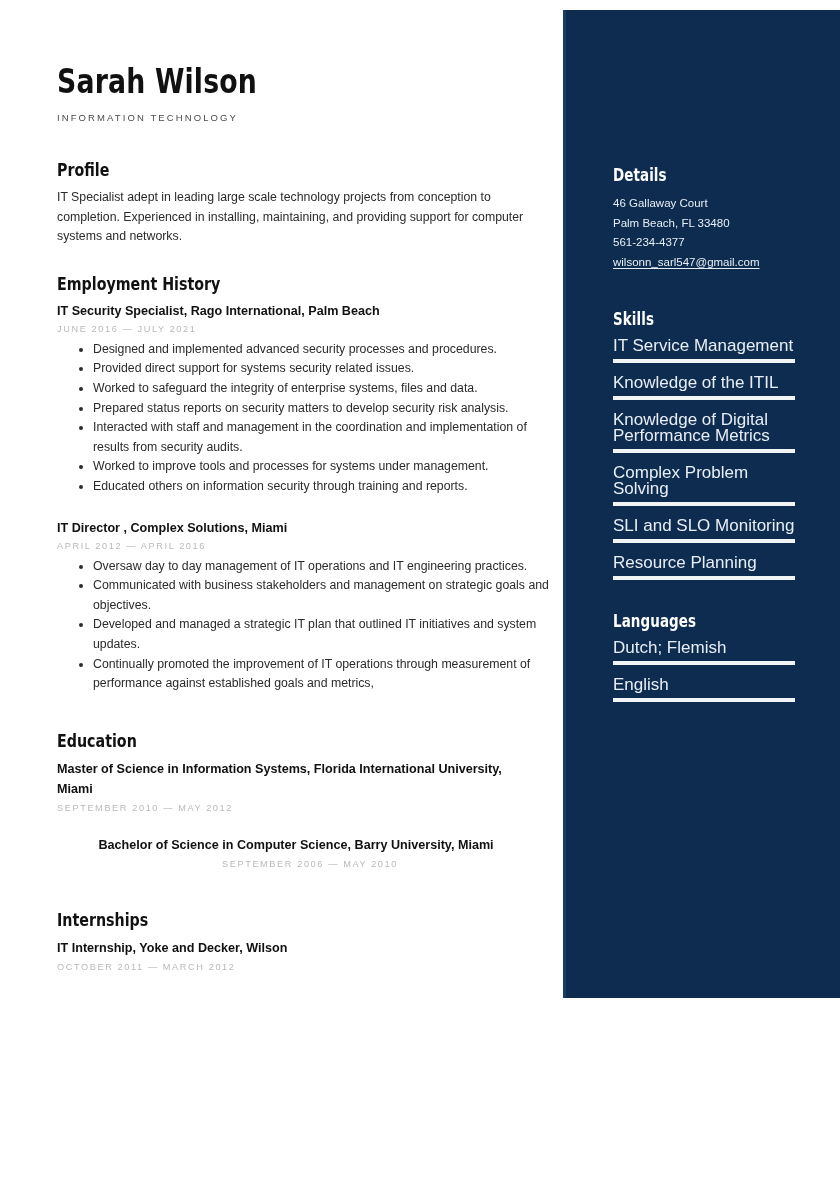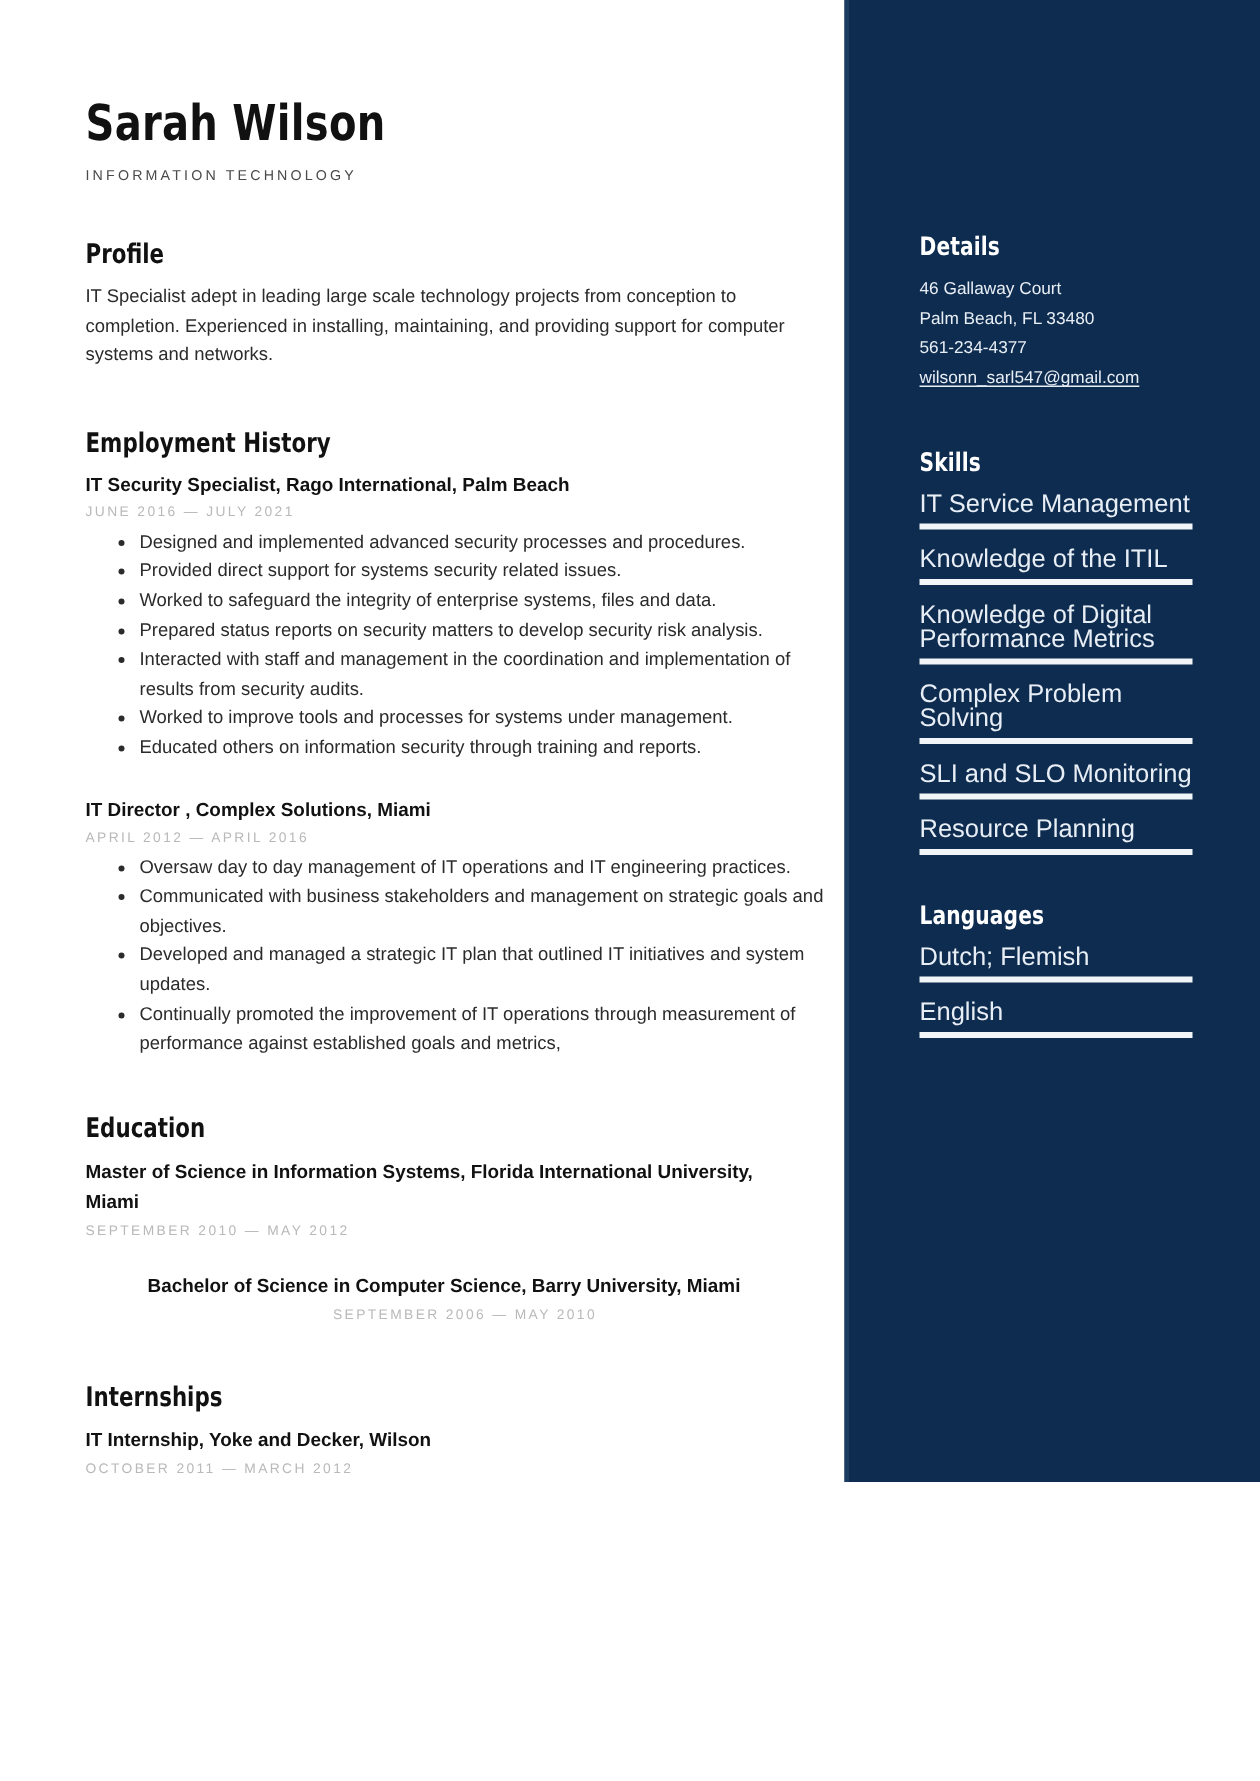--- a/index.html
+++ b/index.html
@@ -14,21 +14,21 @@
     height: 1187px;
     background: #ffffff;
     overflow: hidden;
     font-family: "Liberation Sans", sans-serif;
     -webkit-font-smoothing: antialiased;
   }
 
   
   .sidebar {
     position: absolute;
-    top: 0;
+    top: 10px;
     right: 0;
     width: 277px;
     height: 988px;
     background: #0e2c4f;
     box-sizing: border-box;
     padding: 155px 45px 0 50px;
   }
   .sidebar-seam {
     position: absolute;
     top: 0;
@@ -111,21 +111,21 @@
     transform: scaleX(0.88);
     transform-origin: left center;
   }
   .para {
     font-size: 12.3px;
     color: #2b2b2b;
     line-height: 19.6px;
     max-width: 470px;
     margin: 0;
   }
-  .block-profile { margin-bottom: 38px; }
+  .block-profile { margin-bottom: 26px; }
   .block-emp { margin-bottom: 22px; }
 
   .job-title {
     font-size: 12.6px;
     font-weight: bold;
     color: #111111;
     line-height: 18px;
     margin: 0 0 4px 0;
     max-width: 480px;
   }

